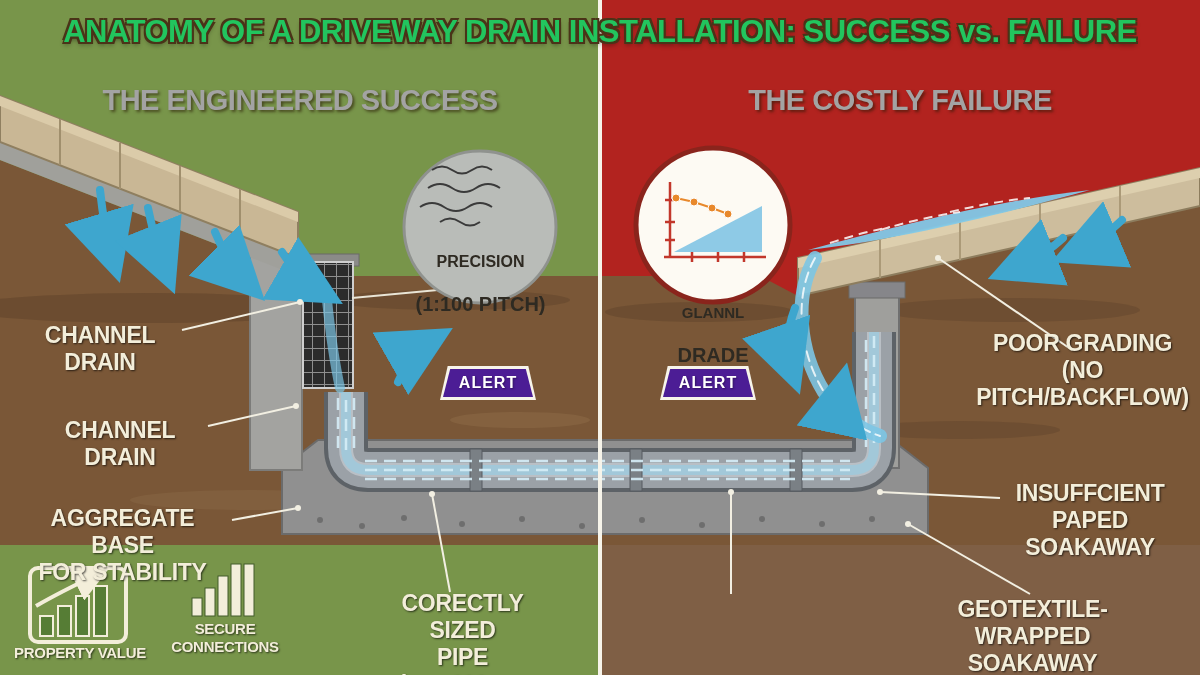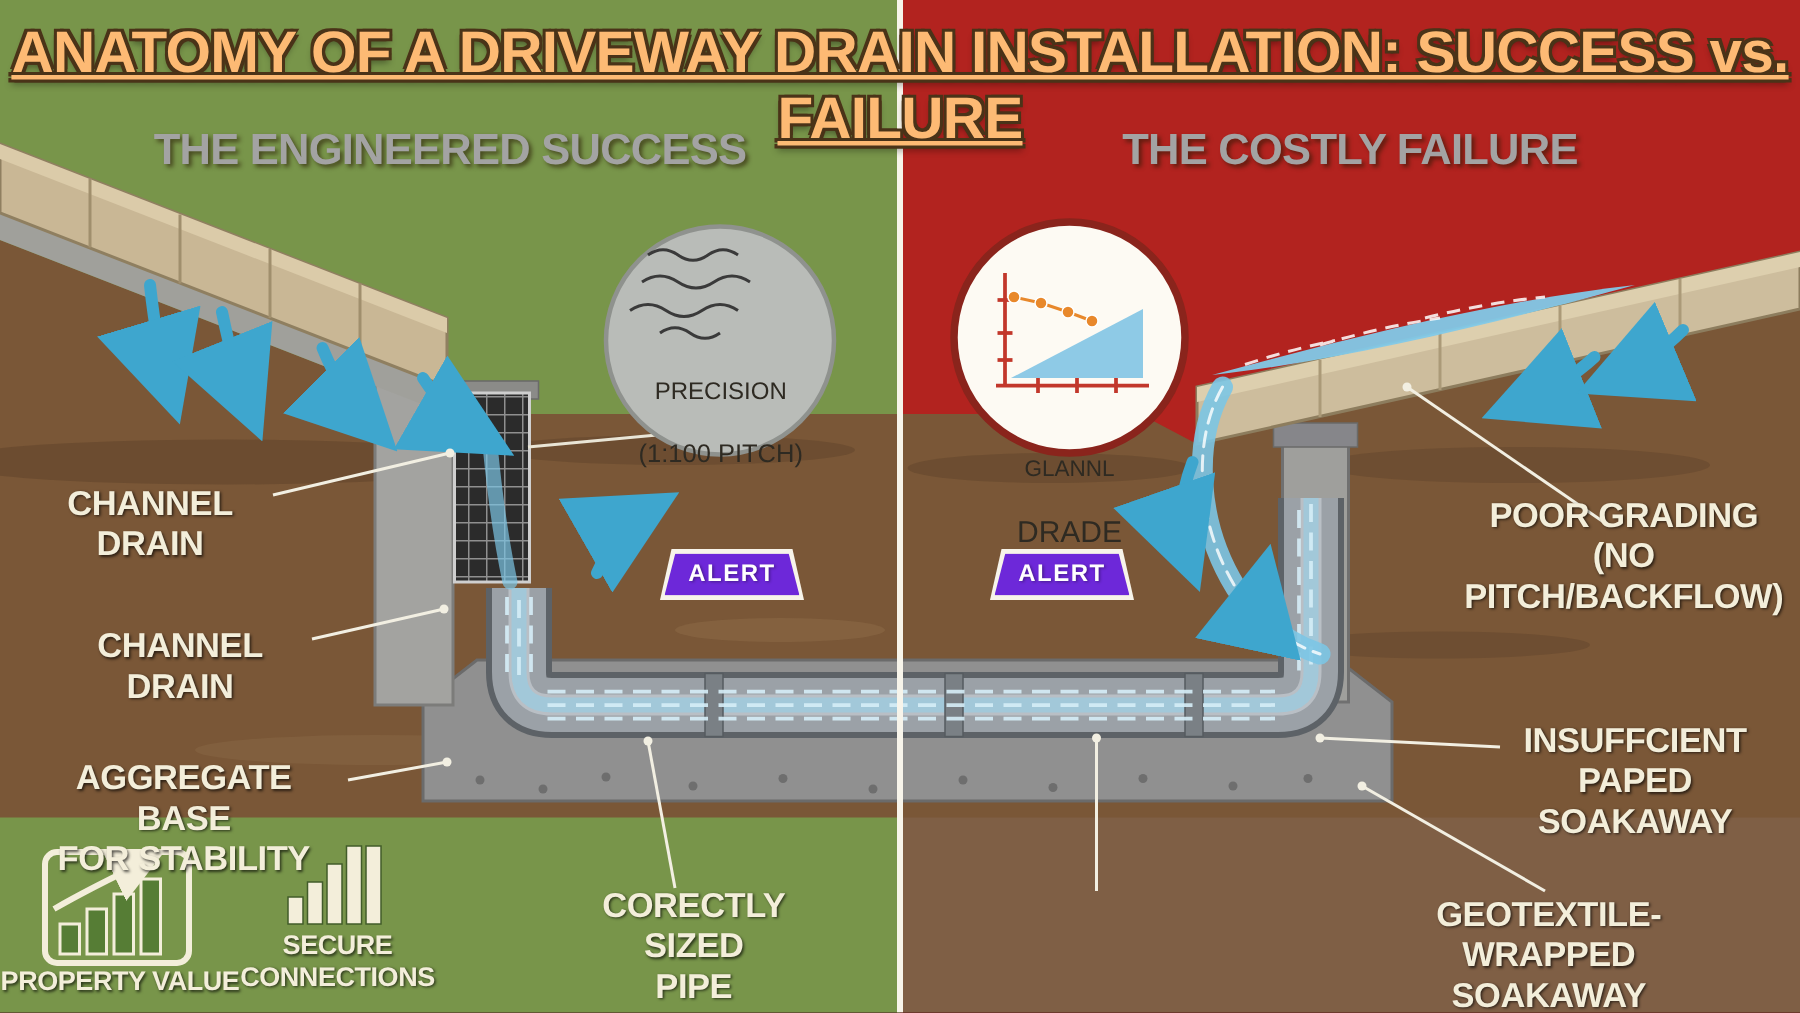--- a/index.html
+++ b/index.html
@@ -3,48 +3,47 @@
 <meta charset="utf-8">
 <style>
   html,body{margin:0;padding:0;background:#222;}
   #stage{
     position:relative;width:1200px;height:675px;overflow:hidden;
     font-family:"Liberation Sans","DejaVu Sans",sans-serif;
   }
   #scene{position:absolute;left:0;top:0;}
   .title{
     position:absolute;left:0;top:14px;width:1200px;text-align:center;
-    font-size:39px;font-weight:bold;color:#fdba74;letter-spacing:-0.5px;
+    font-size:31px;font-weight:bold;color:#22c55e;letter-spacing:-0.5px;
     text-shadow:-2px -2px 0 #4a3318,2px -2px 0 #4a3318,-2px 2px 0 #4a3318,2px 2px 0 #4a3318,0 3px 5px rgba(0,0,0,.45);
     z-index:30;
-    text-decoration:underline;
   }
   .panel-heading{
     position:absolute;top:84px;width:520px;text-align:center;
     font-size:29px;font-weight:bold;color:#a3a3a3;letter-spacing:-0.5px;
     text-shadow:2px 2px 3px rgba(40,25,5,.6);z-index:30;
   }
   .heading-left{left:40px;}
   .heading-right{left:640px;}
   .lbl{
     position:absolute;color:#f3eeda;font-weight:bold;font-size:23px;
     line-height:1.18;text-align:center;white-space:pre-line;letter-spacing:-0.3px;
     text-shadow:1px 1px 2px rgba(0,0,0,.65);z-index:25;
   }
-  .lbl-sm{font-size:18px;}
+  .lbl-sm{font-size:15px;}
   .callout-text{
-    position:absolute;text-align:center;font-weight:normal;color:#2e2a22;
+    position:absolute;text-align:center;font-weight:bold;color:#2e2a22;
     white-space:pre-line;z-index:26;line-height:1.25;
   }
   .alert-outer{
     position:absolute;width:96px;height:34px;background:#f7f4ea;
     clip-path:polygon(8% 0,92% 0,100% 100%,0 100%);z-index:26;
   }
   .alert-inner{
-    position:absolute;left:3px;top:3px;right:3px;bottom:3px;background:#6d28d9;
+    position:absolute;left:3px;top:3px;right:3px;bottom:3px;background:#4c1d95;
     clip-path:polygon(8% 0,92% 0,100% 100%,0 100%);
     display:flex;align-items:center;justify-content:center;
     color:#fff;font-weight:bold;font-size:16px;letter-spacing:1px;
     text-shadow:1px 1px 2px rgba(0,0,0,.35);
   }
 </style>
 </head>
 <body>
 
 <div id="stage">
@@ -263,21 +262,21 @@
 
   <div class="lbl" style="left:975px;top:330px;width:215px;">POOR GRADING
 (NO PITCH/BACKFLOW)</div>
   <div class="lbl" style="left:990px;top:480px;width:200px;">INSUFFCIENT PAPED
 SOAKAWAY</div>
   <div class="lbl" style="left:925px;top:596px;width:215px;">GEOTEXTILE-WRAPPED
 SOAKAWAY</div>
 
   <div class="callout-text" style="left:408px;top:232px;width:145px;">
     <div style="font-size:16px;">PRECISION</div>
-    <div style="font-size:17px;">(1:100 PITCH)</div>
+    <div style="font-size:20px;">(1:100 PITCH)</div>
   </div>
   <div class="callout-text" style="left:648px;top:258px;width:130px;margin-top:26px;">
     <div style="font-size:15px;">GLANNL</div>
     <div style="font-size:20px;">DRADE</div>
   </div>
 
   <div class="alert-outer" style="left:440px;top:366px;">
     <div class="alert-inner">ALERT</div>
   </div>
   <div class="alert-outer" style="left:660px;top:366px;">

